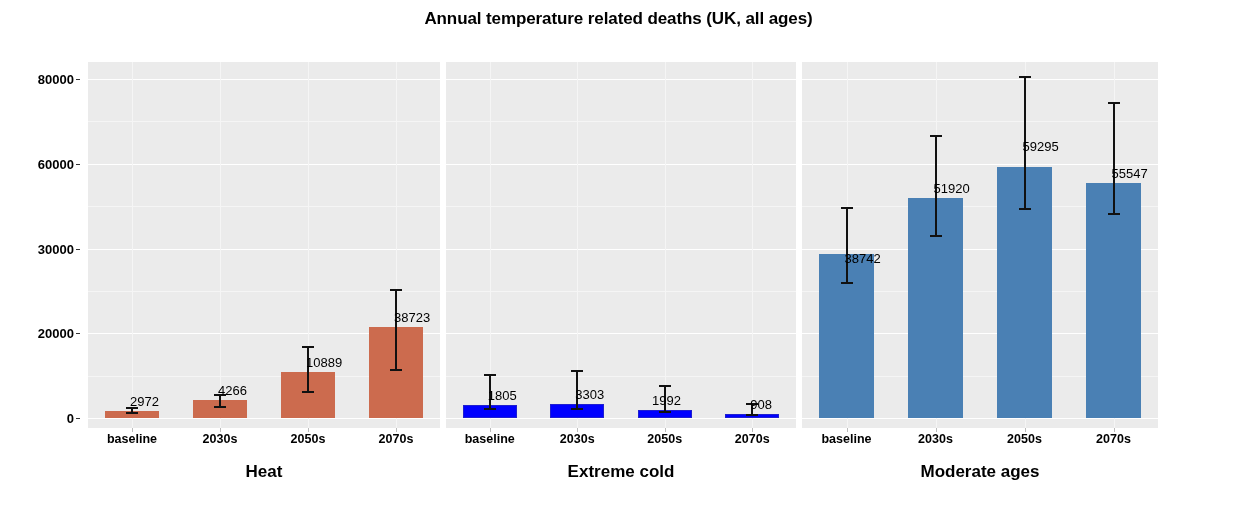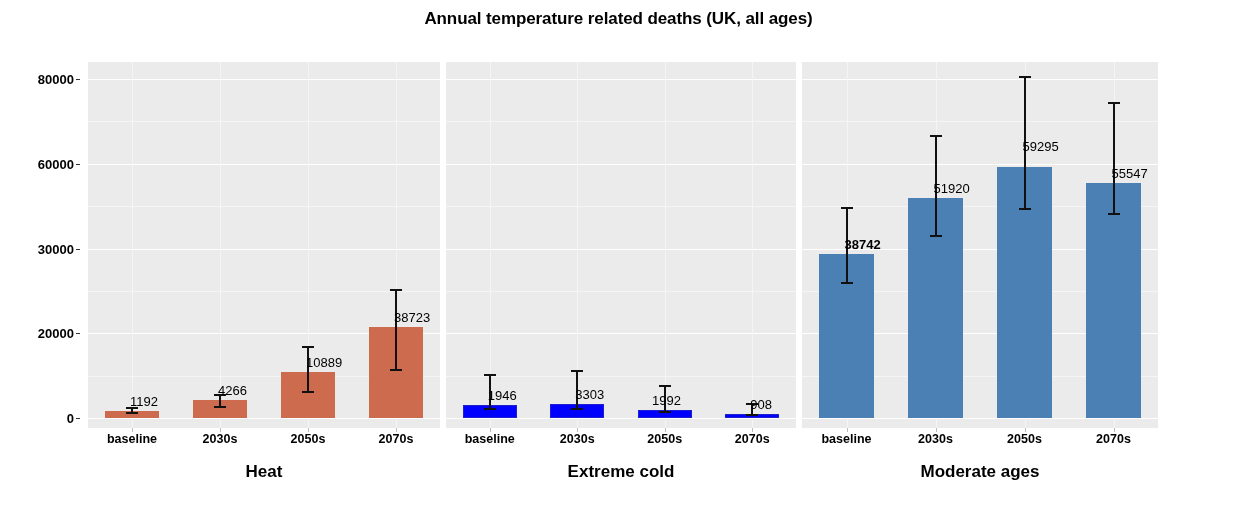--- a/index.html
+++ b/index.html
@@ -118,21 +118,21 @@
           <div class="errcap" style="left: 38px; top: 350.186px;"></div>
           <div class="errbar" style="left: 131px; top: 331.846px; height: 13.9837px;"></div>
           <div class="errcap" style="left: 126px; top: 331.846px;"></div>
           <div class="errcap" style="left: 126px; top: 343.83px;"></div>
           <div class="errbar" style="left: 219px; top: 284.386px; height: 47.0362px;"></div>
           <div class="errcap" style="left: 214px; top: 284.386px;"></div>
           <div class="errcap" style="left: 214px; top: 329.423px;"></div>
           <div class="errbar" style="left: 307px; top: 227.18px; height: 82.2075px;"></div>
           <div class="errcap" style="left: 302px; top: 227.18px;"></div>
           <div class="errcap" style="left: 302px; top: 307.387px;"></div>
-          <div class="value-label" style="left: 42px; top: 332.212px;">1192</div>
+          <div class="value-label" style="left: 42px; top: 332.212px;">2972</div>
           <div class="value-label" style="left: 130px; top: 320.923px;">4266</div>
           <div class="value-label" style="left: 218px; top: 292.858px;">10889</div>
           <div class="value-label" style="left: 306px; top: 247.703px;">38723</div>
         </div>
         <div class="x-tick-mark" style="left: 132px;"></div>
         <div class="x-tick-label" style="left: 132px;">baseline</div>
         <div class="x-tick-mark" style="left: 220px;"></div>
         <div class="x-tick-label" style="left: 220px;">2030s</div>
         <div class="x-tick-mark" style="left: 308px;"></div>
         <div class="x-tick-label" style="left: 308px;">2050s</div>
@@ -164,21 +164,21 @@
           <div class="errcap" style="left: 37.75px; top: 346.373px;"></div>
           <div class="errbar" style="left: 130.25px; top: 307.692px; height: 39.8325px;"></div>
           <div class="errcap" style="left: 125.25px; top: 307.692px;"></div>
           <div class="errcap" style="left: 125.25px; top: 345.525px;"></div>
           <div class="errbar" style="left: 217.75px; top: 322.947px; height: 28.3912px;"></div>
           <div class="errcap" style="left: 212.75px; top: 322.947px;"></div>
           <div class="errcap" style="left: 212.75px; top: 349.339px;"></div>
           <div class="errbar" style="left: 305.25px; top: 341.169px; height: 12.7125px;"></div>
           <div class="errcap" style="left: 300.25px; top: 341.169px;"></div>
           <div class="errcap" style="left: 300.25px; top: 351.881px;"></div>
-          <div class="value-label" style="left: 41.75px; top: 326.215px;">1946</div>
+          <div class="value-label" style="left: 41.75px; top: 326.215px;">1805</div>
           <div class="value-label" style="left: 129.25px; top: 325.004px;">3303</div>
           <div class="value-label" style="left: 206px; top: 330.559px;">1992</div>
           <div class="value-label" style="left: 304.25px; top: 335.152px;">908</div>
         </div>
         <div class="x-tick-mark" style="left: 490px;"></div>
         <div class="x-tick-label" style="left: 489.75px;">baseline</div>
         <div class="x-tick-mark" style="left: 577px;"></div>
         <div class="x-tick-label" style="left: 577.25px;">2030s</div>
         <div class="x-tick-mark" style="left: 665px;"></div>
         <div class="x-tick-label" style="left: 664.75px;">2050s</div>
@@ -210,21 +210,21 @@
           <div class="errcap" style="left: 38.5px; top: 220.095px;"></div>
           <div class="errbar" style="left: 132.5px; top: 72.5113px; height: 102.547px;"></div>
           <div class="errcap" style="left: 127.5px; top: 72.5113px;"></div>
           <div class="errcap" style="left: 127.5px; top: 173.059px;"></div>
           <div class="errbar" style="left: 221.5px; top: 14.4575px; height: 133.481px;"></div>
           <div class="errcap" style="left: 216.5px; top: 14.4575px;"></div>
           <div class="errcap" style="left: 216.5px; top: 145.939px;"></div>
           <div class="errbar" style="left: 310.5px; top: 39.8825px; height: 113.141px;"></div>
           <div class="errcap" style="left: 305.5px; top: 39.8825px;"></div>
           <div class="errcap" style="left: 305.5px; top: 151.024px;"></div>
-          <div class="value-label" style="left: 42.5px; top: 175px; font-weight: bold;">38742</div>
+          <div class="value-label" style="left: 42.5px; top: 189px;">38742</div>
           <div class="value-label" style="left: 131.5px; top: 118.989px;">51920</div>
           <div class="value-label" style="left: 220.5px; top: 77px;">59295</div>
           <div class="value-label" style="left: 309.5px; top: 103.62px;">55547</div>
         </div>
         <div class="x-tick-mark" style="left: 847px;"></div>
         <div class="x-tick-label" style="left: 846.5px;">baseline</div>
         <div class="x-tick-mark" style="left: 936px;"></div>
         <div class="x-tick-label" style="left: 935.5px;">2030s</div>
         <div class="x-tick-mark" style="left: 1025px;"></div>
         <div class="x-tick-label" style="left: 1024.5px;">2050s</div>

